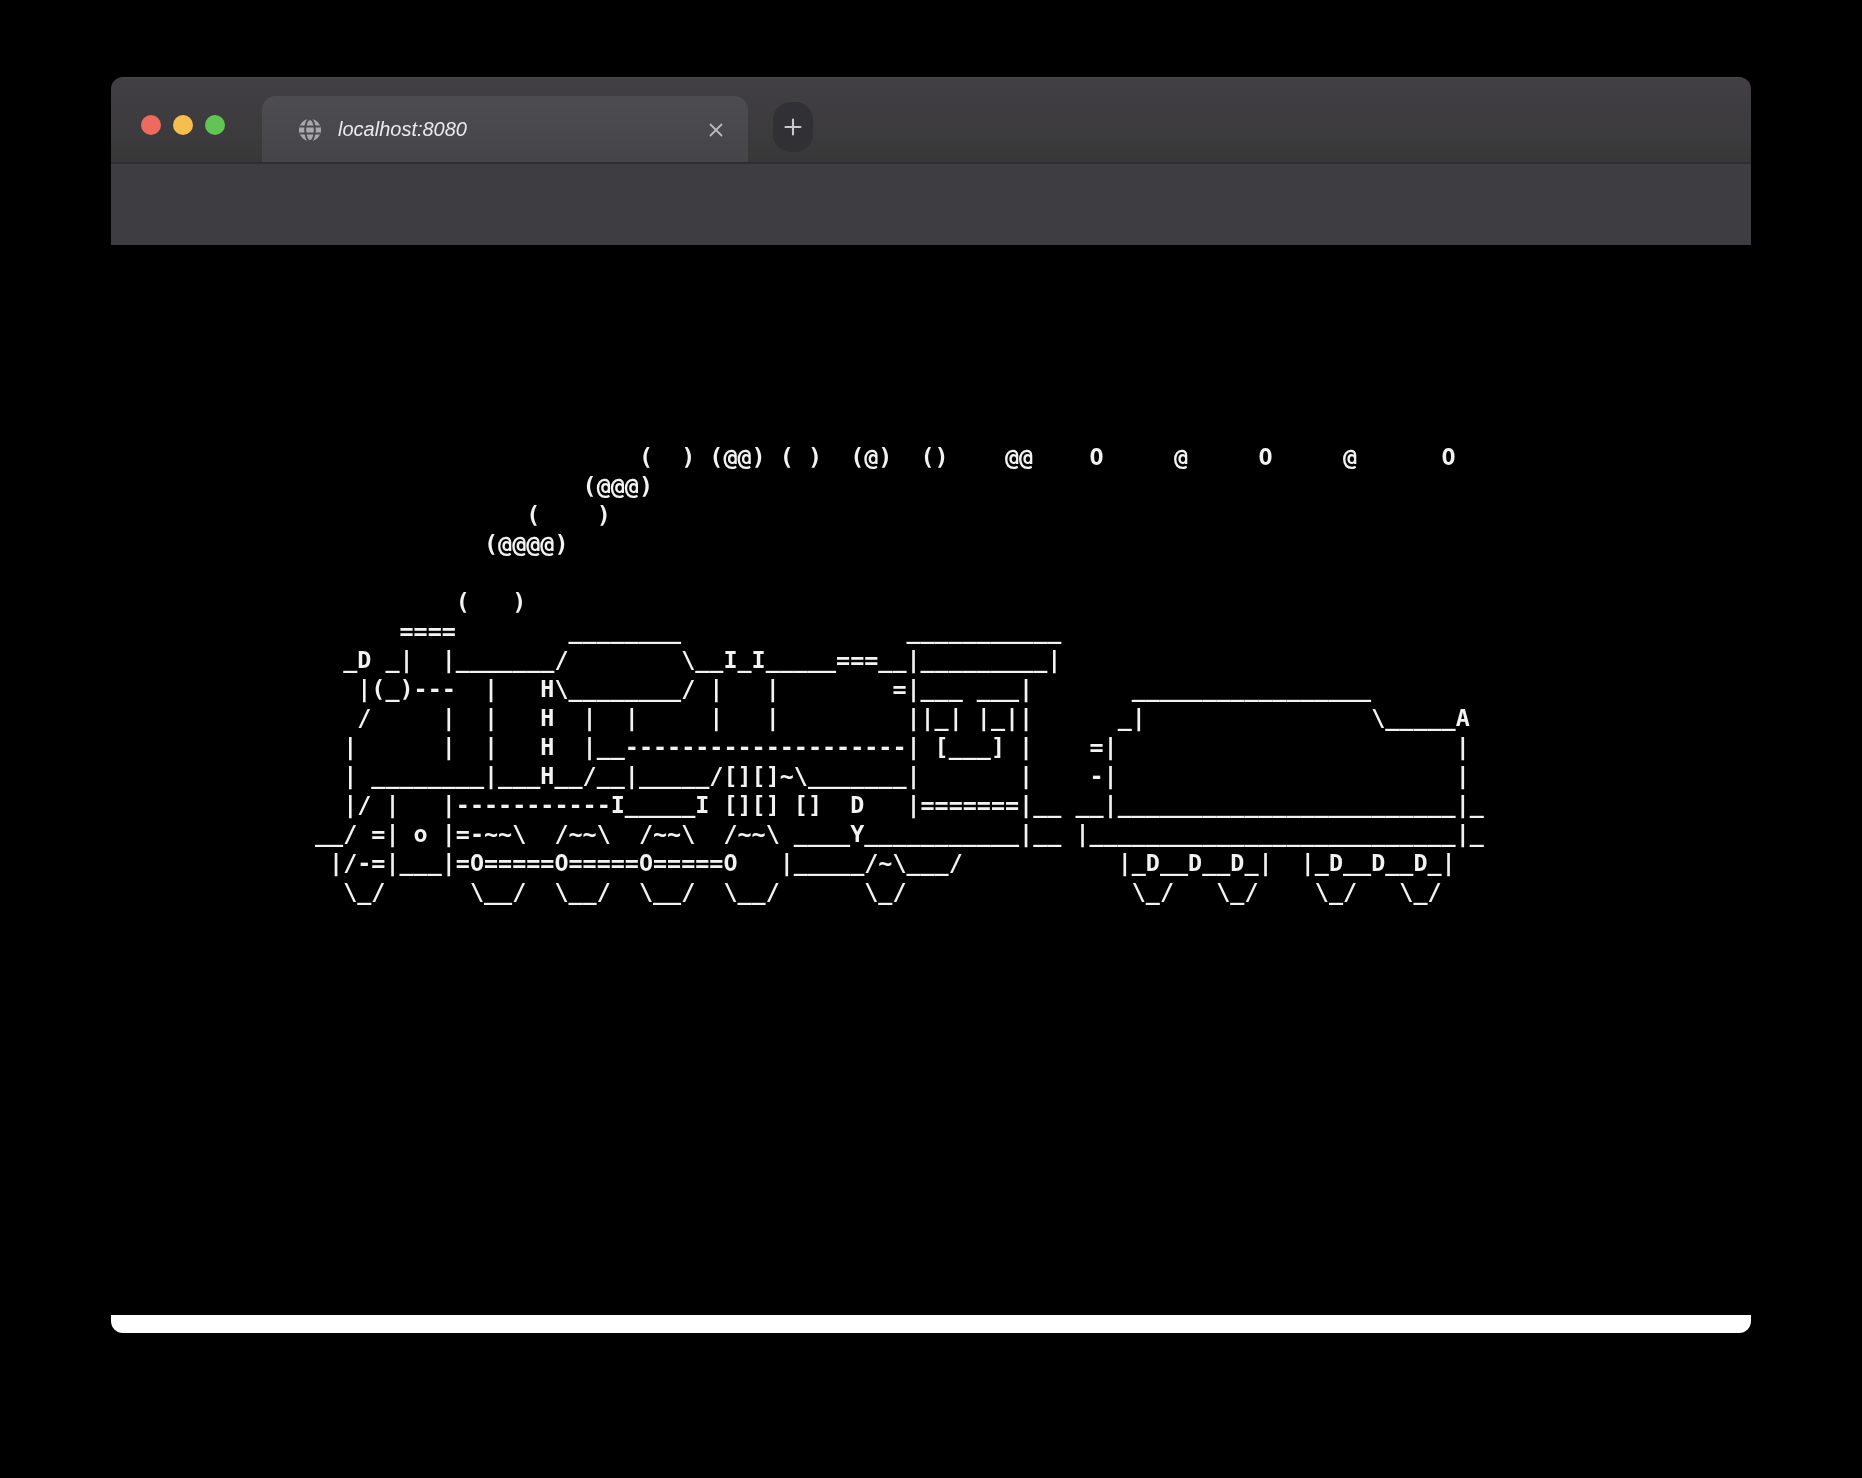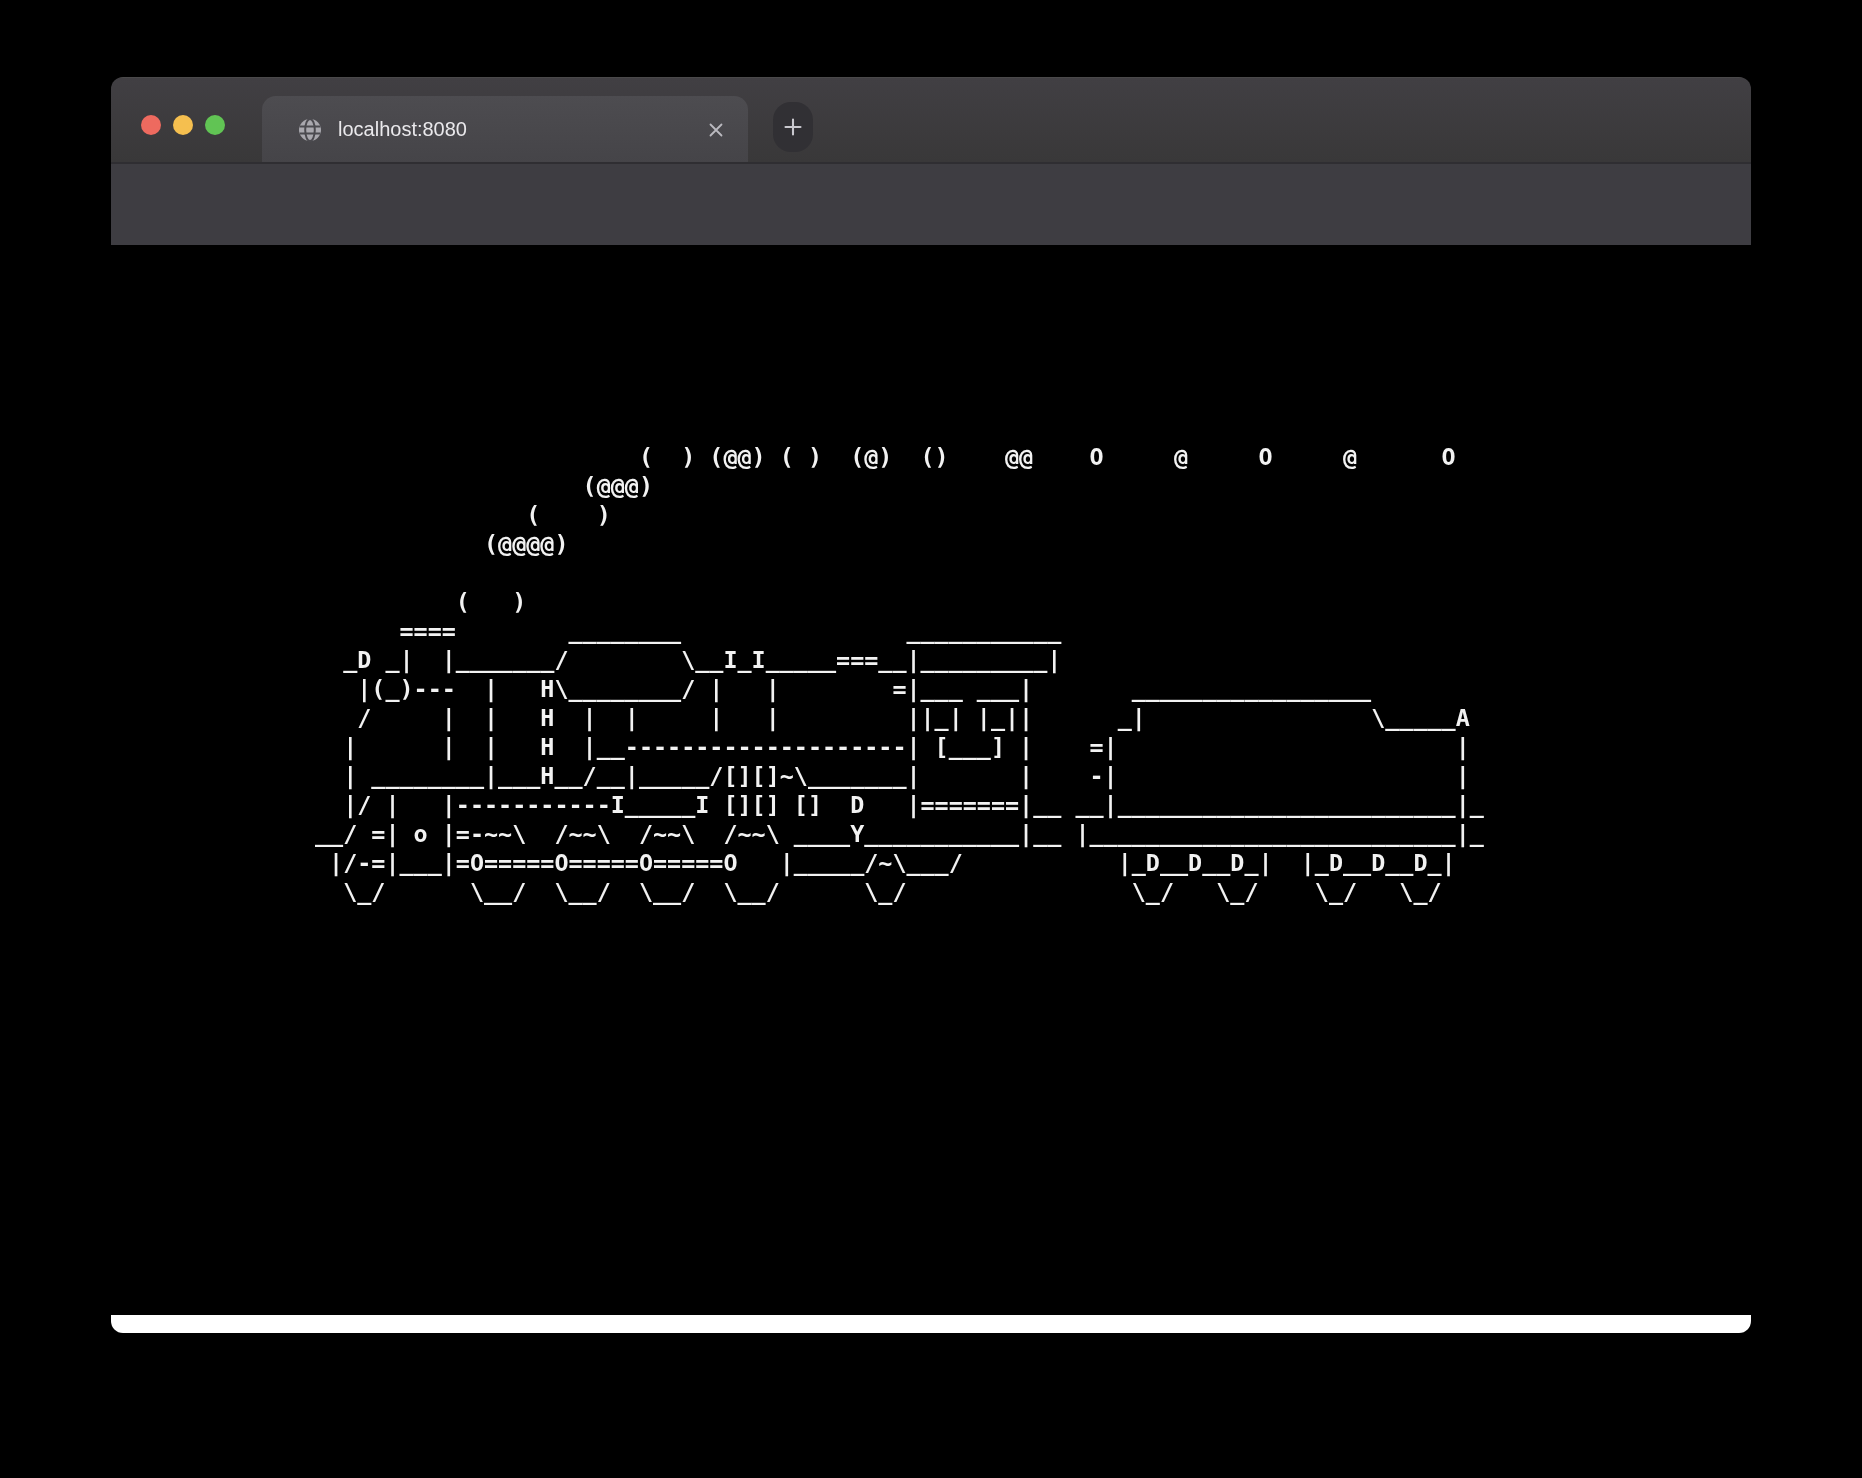--- a/index.html
+++ b/index.html
@@ -15,21 +15,21 @@
             border-top:1px solid rgba(255,255,255,0.09); }
   .traffic-light { position:absolute; top:37px; width:20px; height:20px; border-radius:50%; }
   .tl-close    { left:30px;  background:#EE6A5F; }
   .tl-minimize { left:62px;  background:#F5BF4F; }
   .tl-zoom     { left:94px;  background:#61C454; }
 
   .tab { position:absolute; left:151px; top:18px; width:486px; height:67px;
          background:linear-gradient(#4D4C50, #454448); border-radius:14px 14px 0 0; }
   .tab-favicon { position:absolute; left:35px; top:21px; width:26px; height:26px; }
   .tab-title { position:absolute; left:76px; top:0; height:67px; line-height:67px;
-               font-size:20px; color:#EAE9EC; white-space:nowrap; }
+               font-size:20px; color:#EAE9EC; white-space:nowrap;font-style:italic; }
   .tab-close { position:absolute; left:446px; top:26px; width:16px; height:16px; }
 
   .newtab-btn { position:absolute; left:662px; top:24px; width:40px; height:50px;
                 border-radius:18px; background:#313034; }
   .newtab-btn svg { position:absolute; left:10px; top:15px; }
 
   
   .toolbar { position:absolute; left:0; top:85px; width:1640px; height:83px;
              background:#3E3D42; border-top:2px solid #2F2E32; }
   .nav-btn { position:absolute; top:105px; width:30px; height:30px; }

